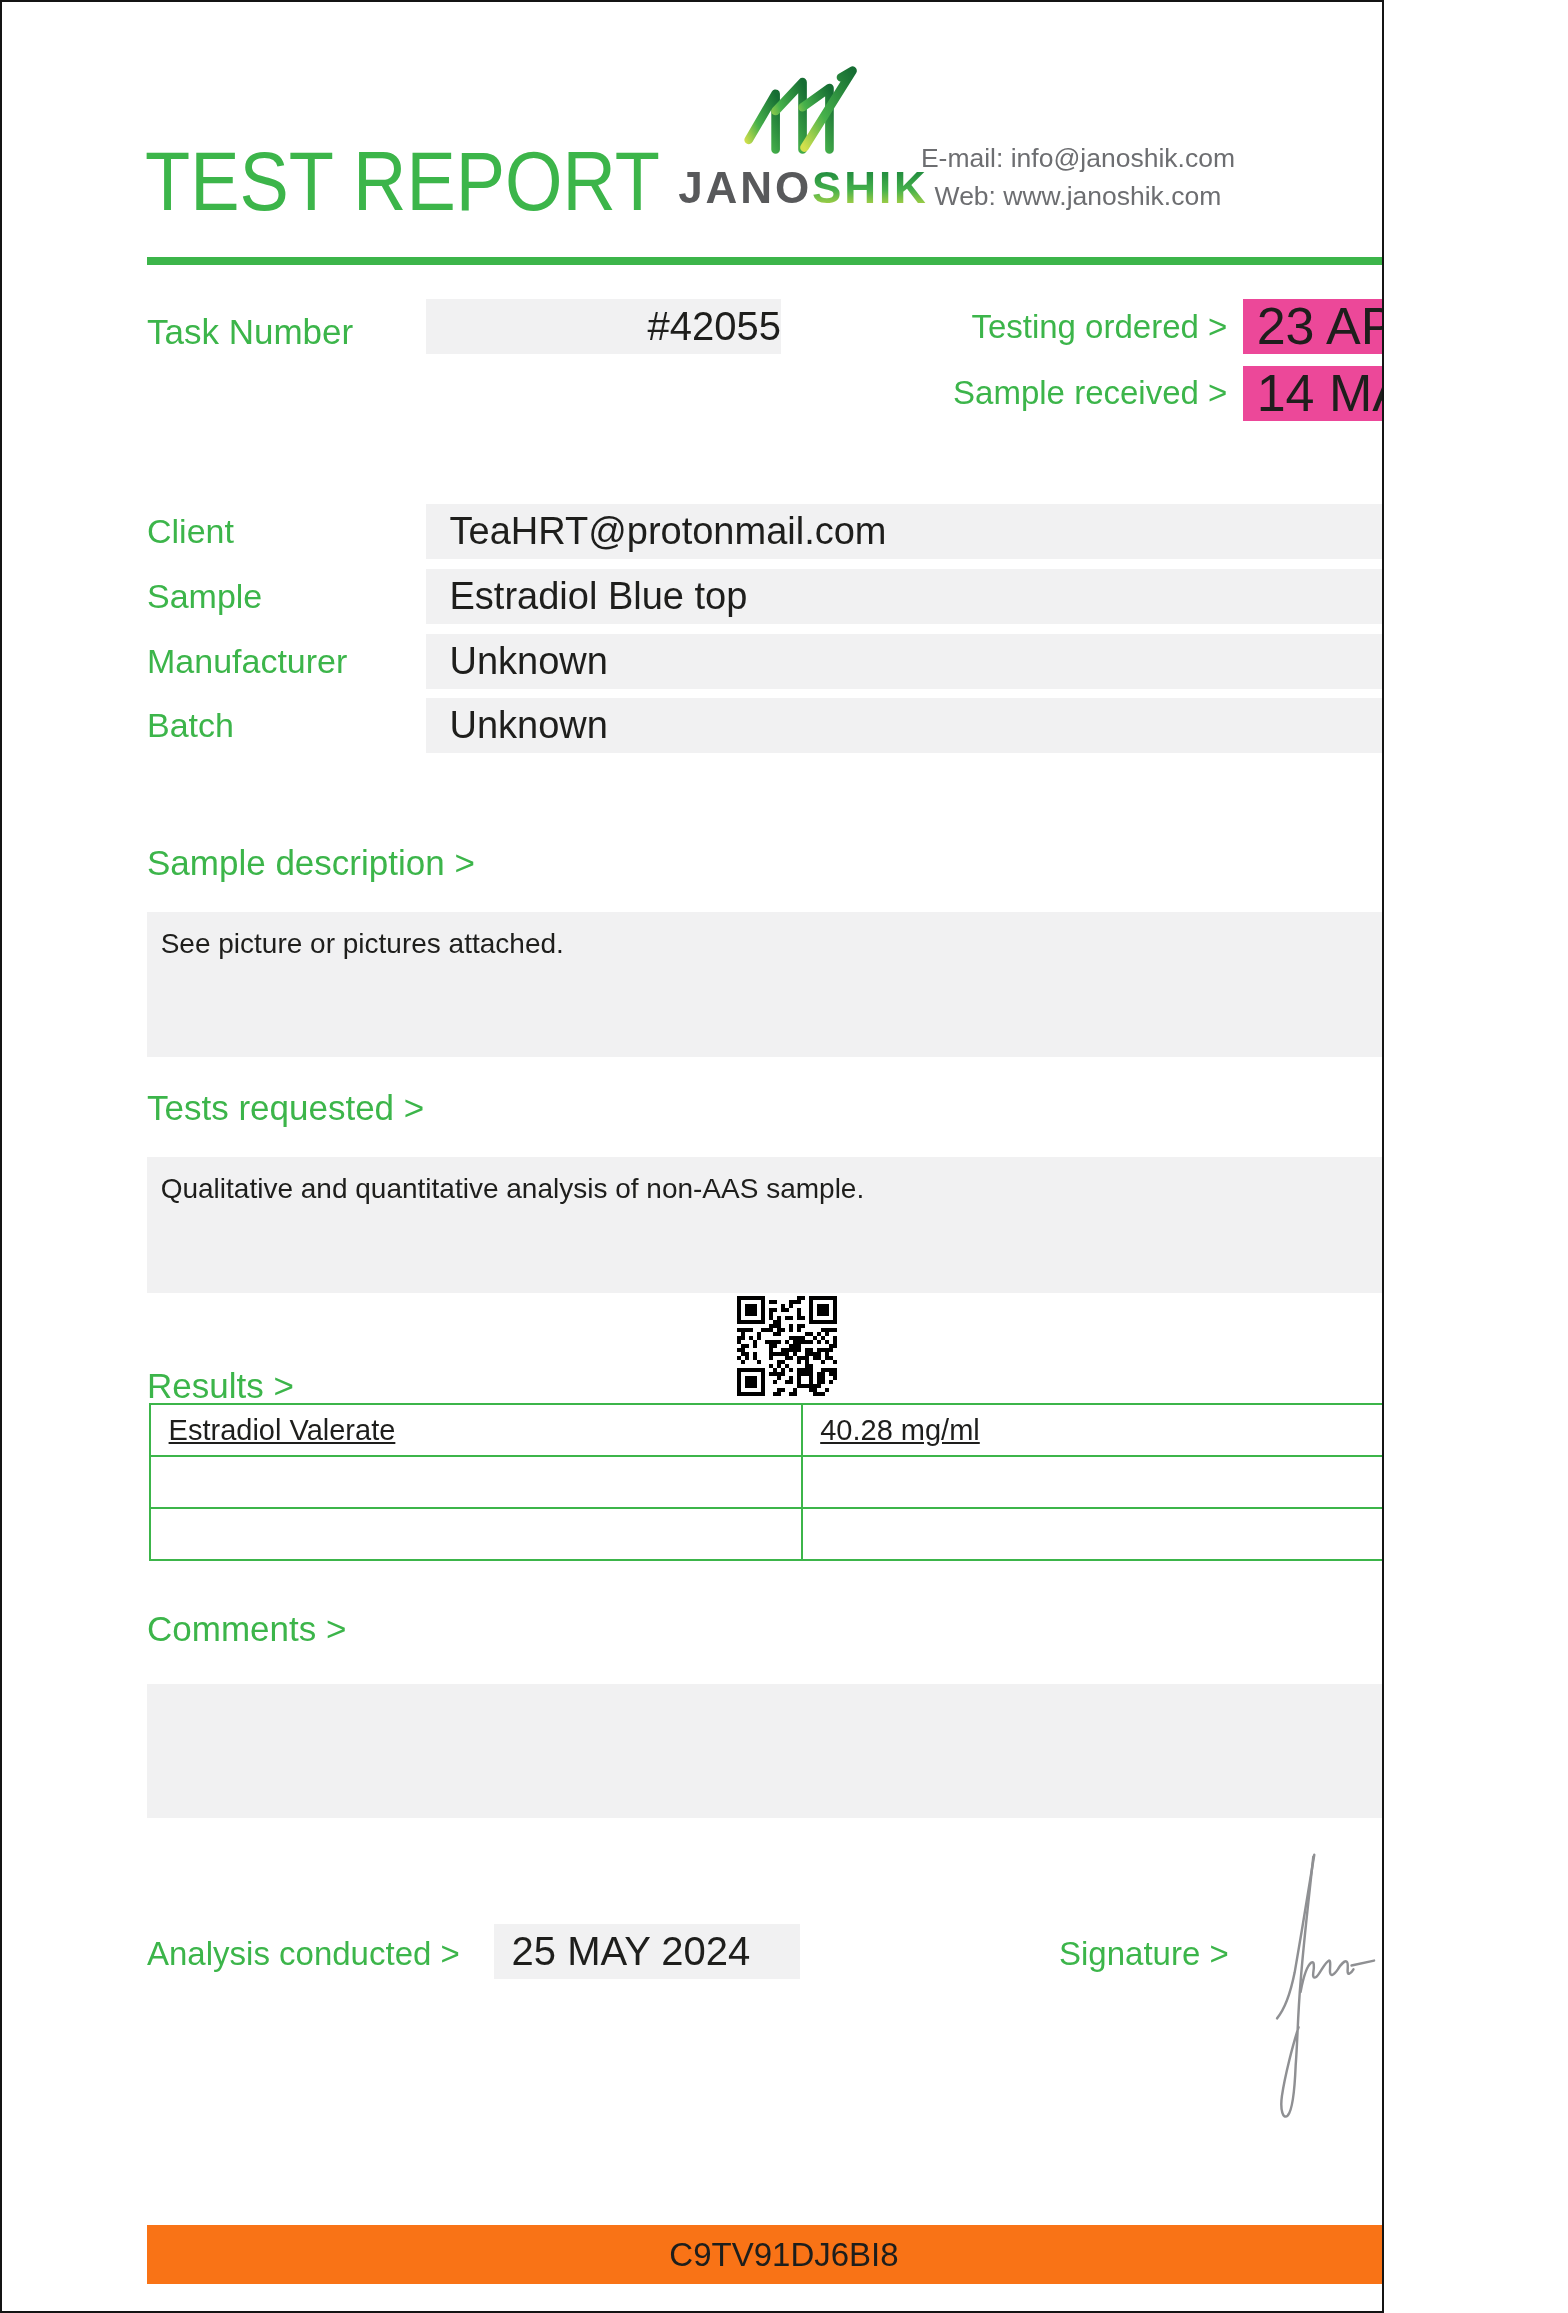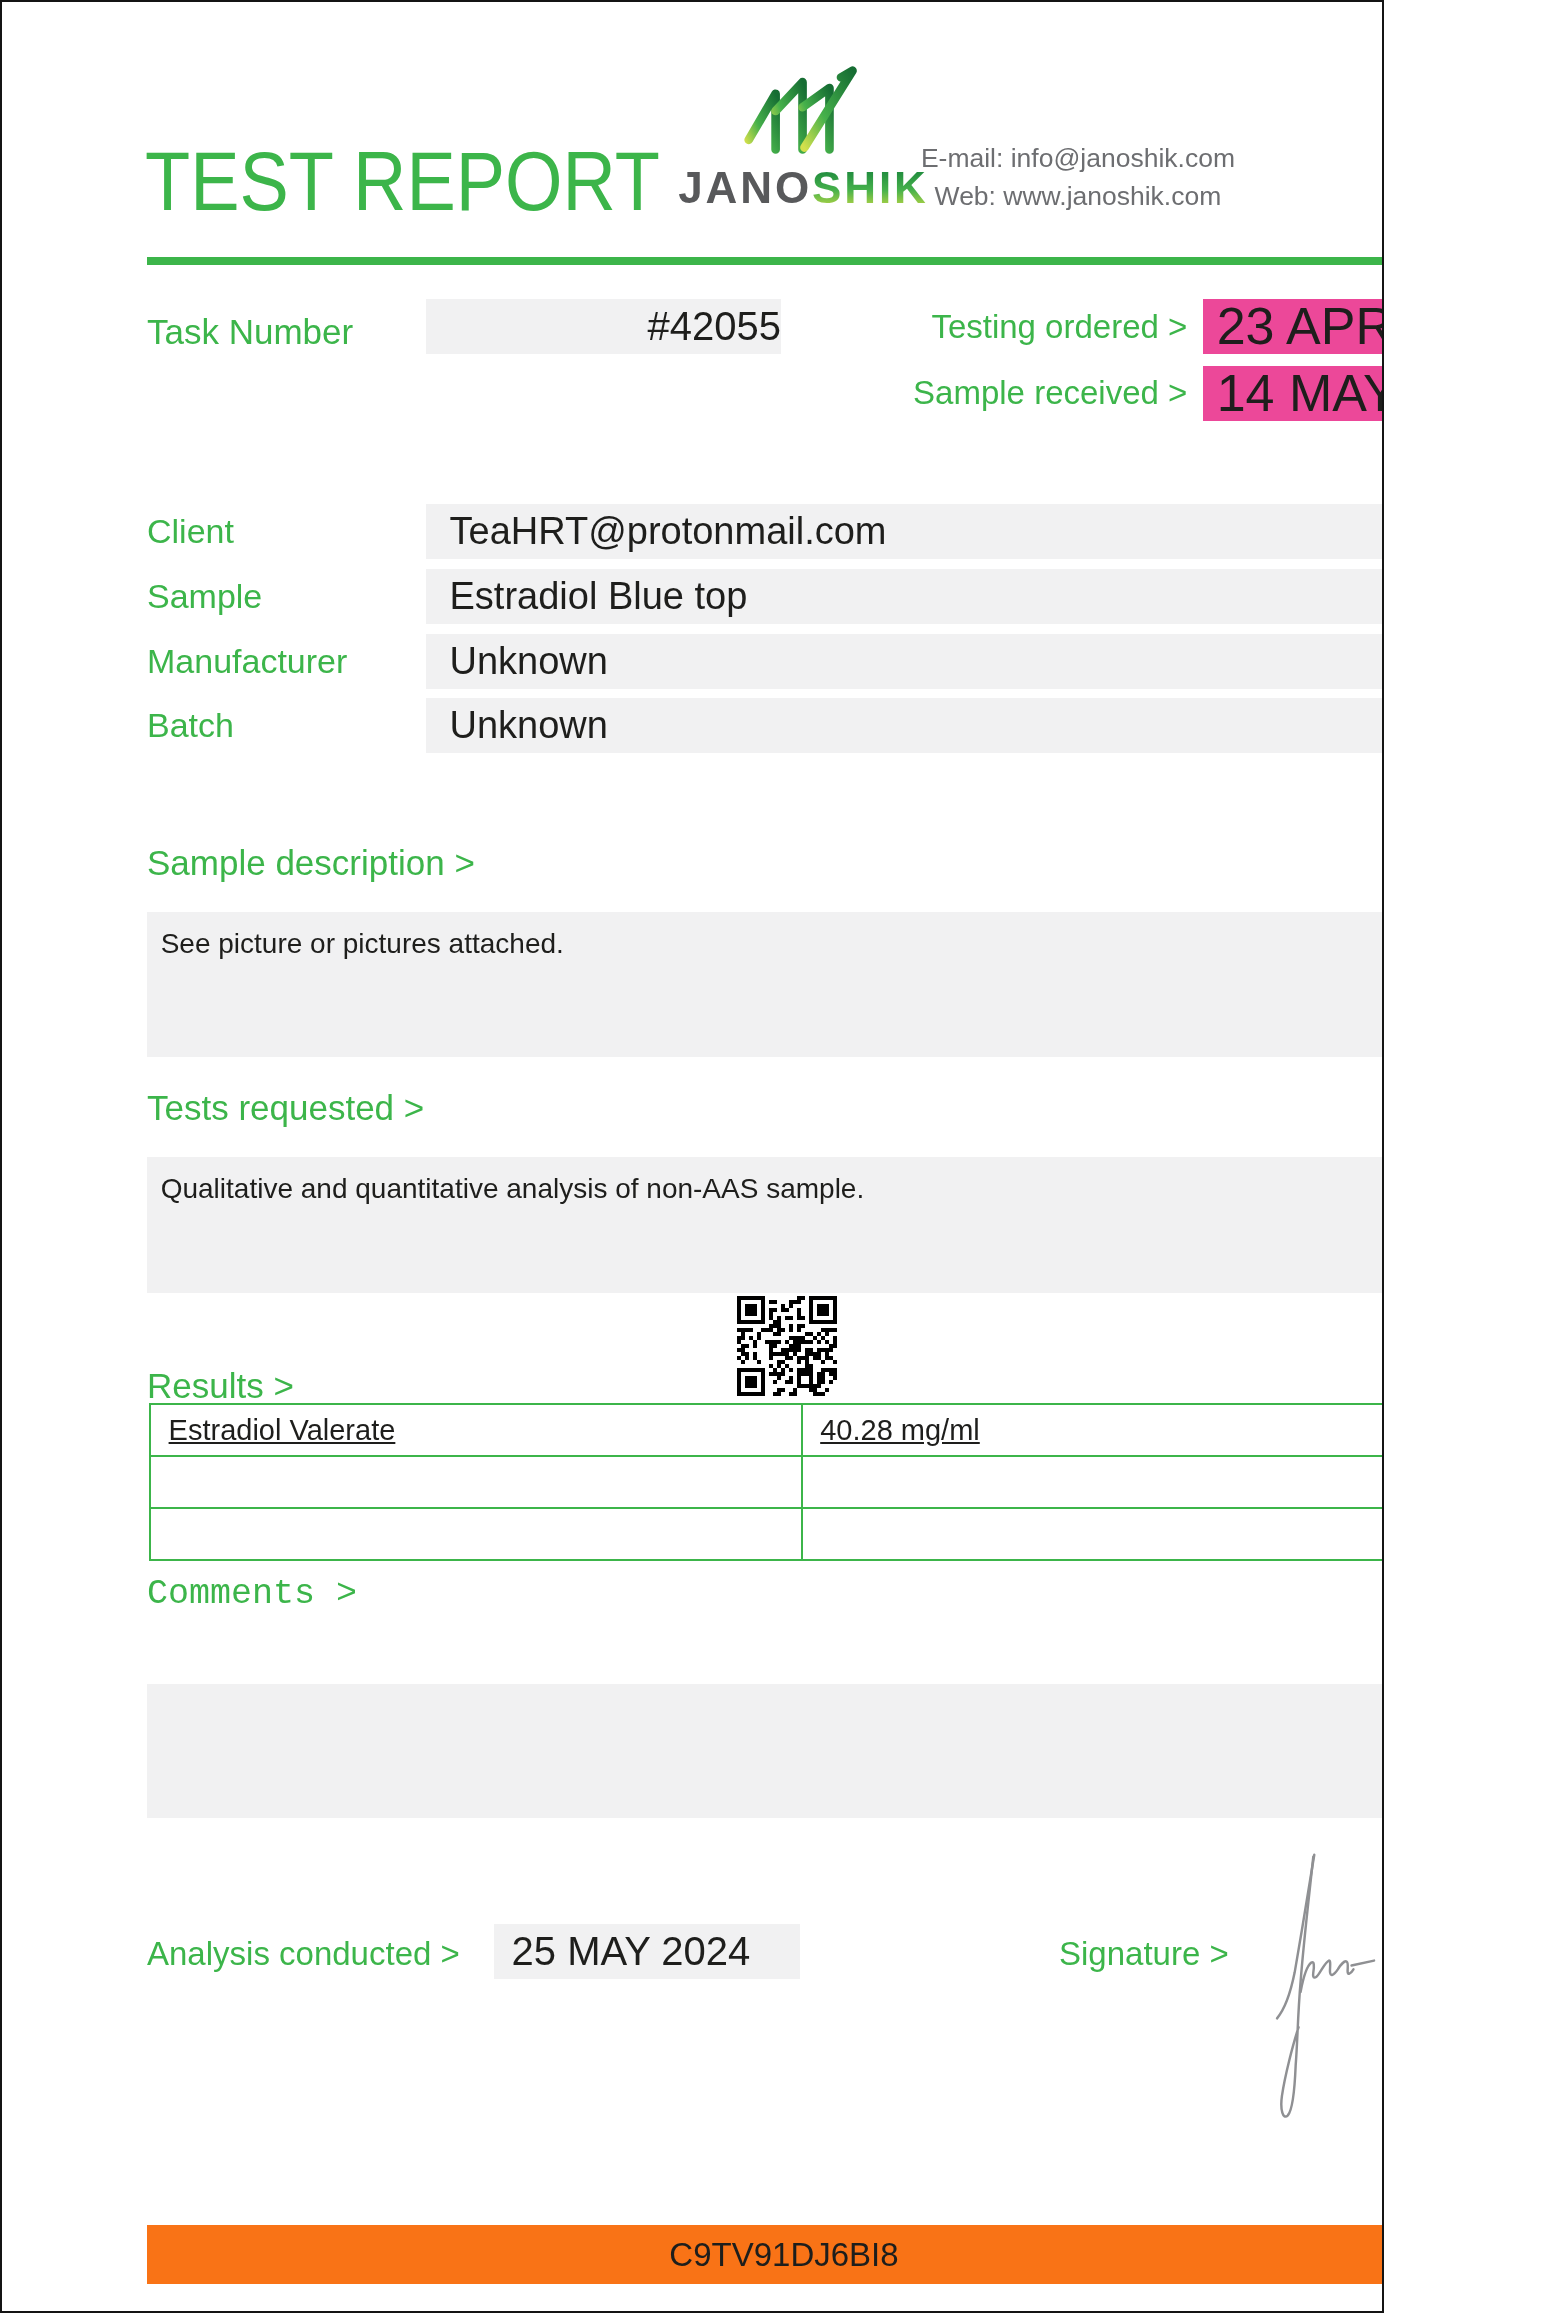--- a/index.html
+++ b/index.html
@@ -21,39 +21,39 @@
     background:linear-gradient(180deg,#1f8a3e 15%,#46b14b 55%,#c3d944 95%);
     -webkit-background-clip:text;background-clip:text;color:transparent;
   }
   .contact{position:absolute;right:147px;top:137px;text-align:center;font-size:26.5px;color:#6d6e71;line-height:38px;}
   .rule{position:absolute;left:145px;top:255px;width:1292px;height:7.8px;background:var(--accent);}
 
   
   .task-label{position:absolute;left:145px;top:310px;font-size:35px;color:var(--accent);}
   .task-box{position:absolute;left:424px;top:297px;width:355px;height:55px;background:#f1f1f2;
     font-size:40px;line-height:55px;padding-left:21.6px;box-sizing:border-box;text-align:right;}
-  .dates{position:absolute;left:892px;top:297px;width:549px;}
+  .dates{position:absolute;left:932px;top:297px;width:549px;}
   .date-row{display:flex;align-items:center;height:55px;margin-bottom:11.8px;}
   .date-label{flex:1;text-align:right;font-size:33px;color:var(--accent);padding-right:15.7px;white-space:nowrap;}
   .date-box{width:240px;height:55px;background:#ec4899;font-size:52px;line-height:55px;
     padding-left:13.7px;box-sizing:border-box;white-space:nowrap;}
 
   
   .info{position:absolute;left:145px;top:502px;width:1274px;}
   .info-row{display:flex;align-items:center;height:55px;margin-bottom:9.8px;}
   .info-label{width:279px;font-size:34px;color:var(--accent);}
   .info-box{flex:1;height:55px;background:#f1f1f2;font-size:38px;line-height:55px;
     padding-left:23.5px;box-sizing:border-box;}
 
   
   .sec-heading{position:absolute;left:145px;font-size:35px;color:var(--accent);white-space:nowrap;}
   #h-sample{top:841px;}
   #h-tests{top:1086px;}
   #h-results{top:1364px;}
-  #h-comments{top:1572px;font-family:Liberation Mono, monospace;}
+  #h-comments{top:1607px;}
   .gray-box{position:absolute;left:145px;width:1274px;background:#f1f1f2;
     font-size:28px;padding:15.7px 15.7px 0 13.7px;box-sizing:border-box;}
   #box-sample{top:910px;height:145px;}
   #box-tests{top:1155px;height:136px;}
   #box-comments{top:1682px;height:134px;}
 
   #qr{position:absolute;left:735px;top:1294px;width:100px;height:100px;}
 
   .results-table{position:absolute;left:147px;top:1401px;width:1286px;border-collapse:collapse;}
   .results-table td{border:2.9px solid var(--accent);height:50px;font-size:29px;

